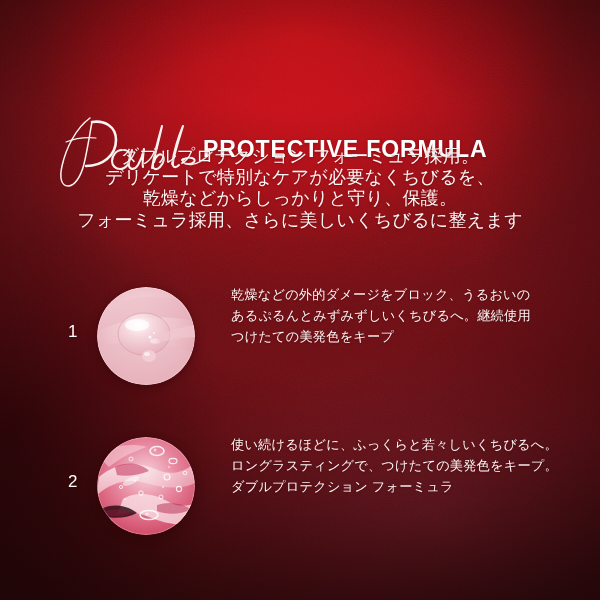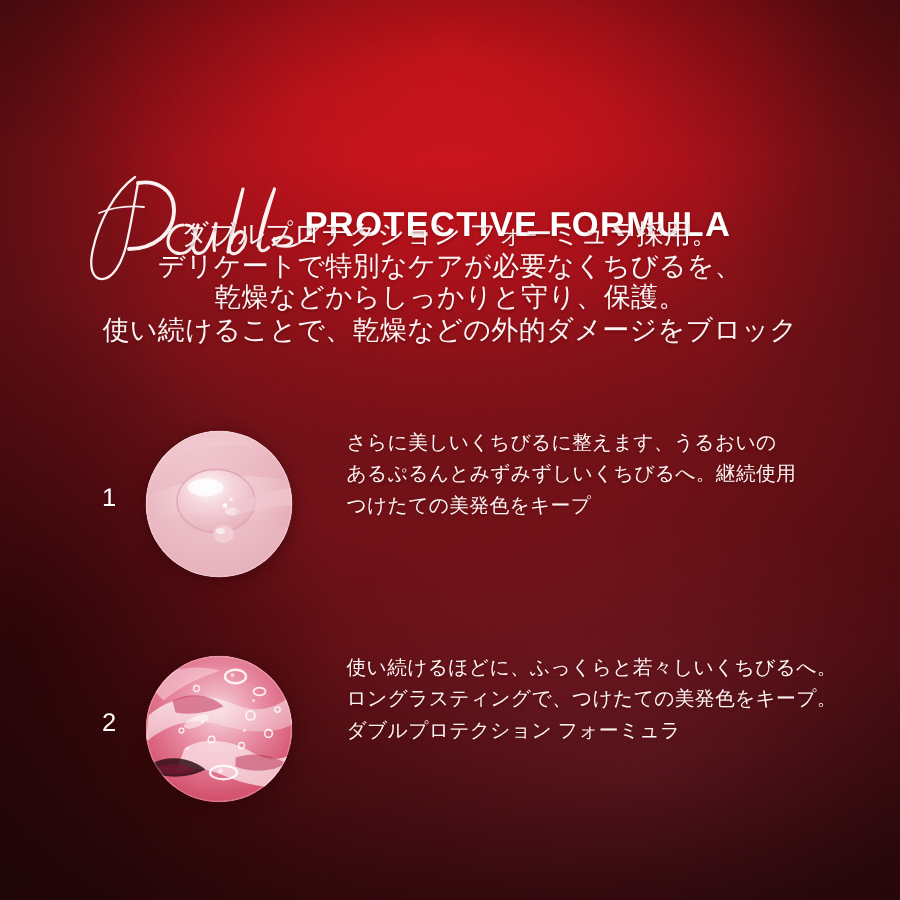--- a/index.html
+++ b/index.html
@@ -128,21 +128,21 @@
       </g>
     </svg>
 
     <div class="headline">PROTECTIVE FORMULA</div>
   </div>
 
   <div class="intro">
     <div>ダブルプロテクション フォーミュラ採用。</div>
     <div>デリケートで特別なケアが必要なくちびるを、</div>
     <div>乾燥などからしっかりと守り、保護。</div>
-    <div>使い続けることで、乾燥などの外的ダメージをブロック</div>
+    <div>フォーミュラ採用、さらに美しいくちびるに整えます</div>
   </div>
 
   <div class="feature one">
     <div class="f-num">1</div>
 
     <div class="f-circle">
       <svg viewBox="0 0 98 98" aria-hidden="true">
         <defs>
           <radialGradient id="g1base" cx="45%" cy="35%" r="78%">
             <stop offset="0%" stop-color="#f7dce0"></stop>
@@ -177,21 +177,21 @@
 
           <ellipse cx="52" cy="69" rx="7" ry="6" fill="#f2cdd5" opacity=".95"></ellipse>
           <ellipse cx="50" cy="67" rx="3" ry="2" fill="#ffffff" opacity=".6"></ellipse>
           <path d="M60 48 C72 44 84 40 98 38 L98 50 C84 50 70 54 60 56 Z" fill="#f1c9d2" opacity=".6"></path>
           <circle cx="49" cy="49" r="48.4" fill="none" stroke="#ffffff" stroke-opacity=".20" stroke-width="1.2"></circle>
         </g>
       </svg>
     </div>
 
     <div class="f-text">
-      <div>さらに美しいくちびるに整えます、うるおいの</div>
+      <div>乾燥などの外的ダメージをブロック、うるおいの</div>
       <div>あるぷるんとみずみずしいくちびるへ。継続使用</div>
       <div>つけたての美発色をキープ</div>
     </div>
   </div>
 
   <div class="feature two">
     <div class="f-num">2</div>
 
     <div class="f-circle">
       <svg viewBox="0 0 98 98" aria-hidden="true">

